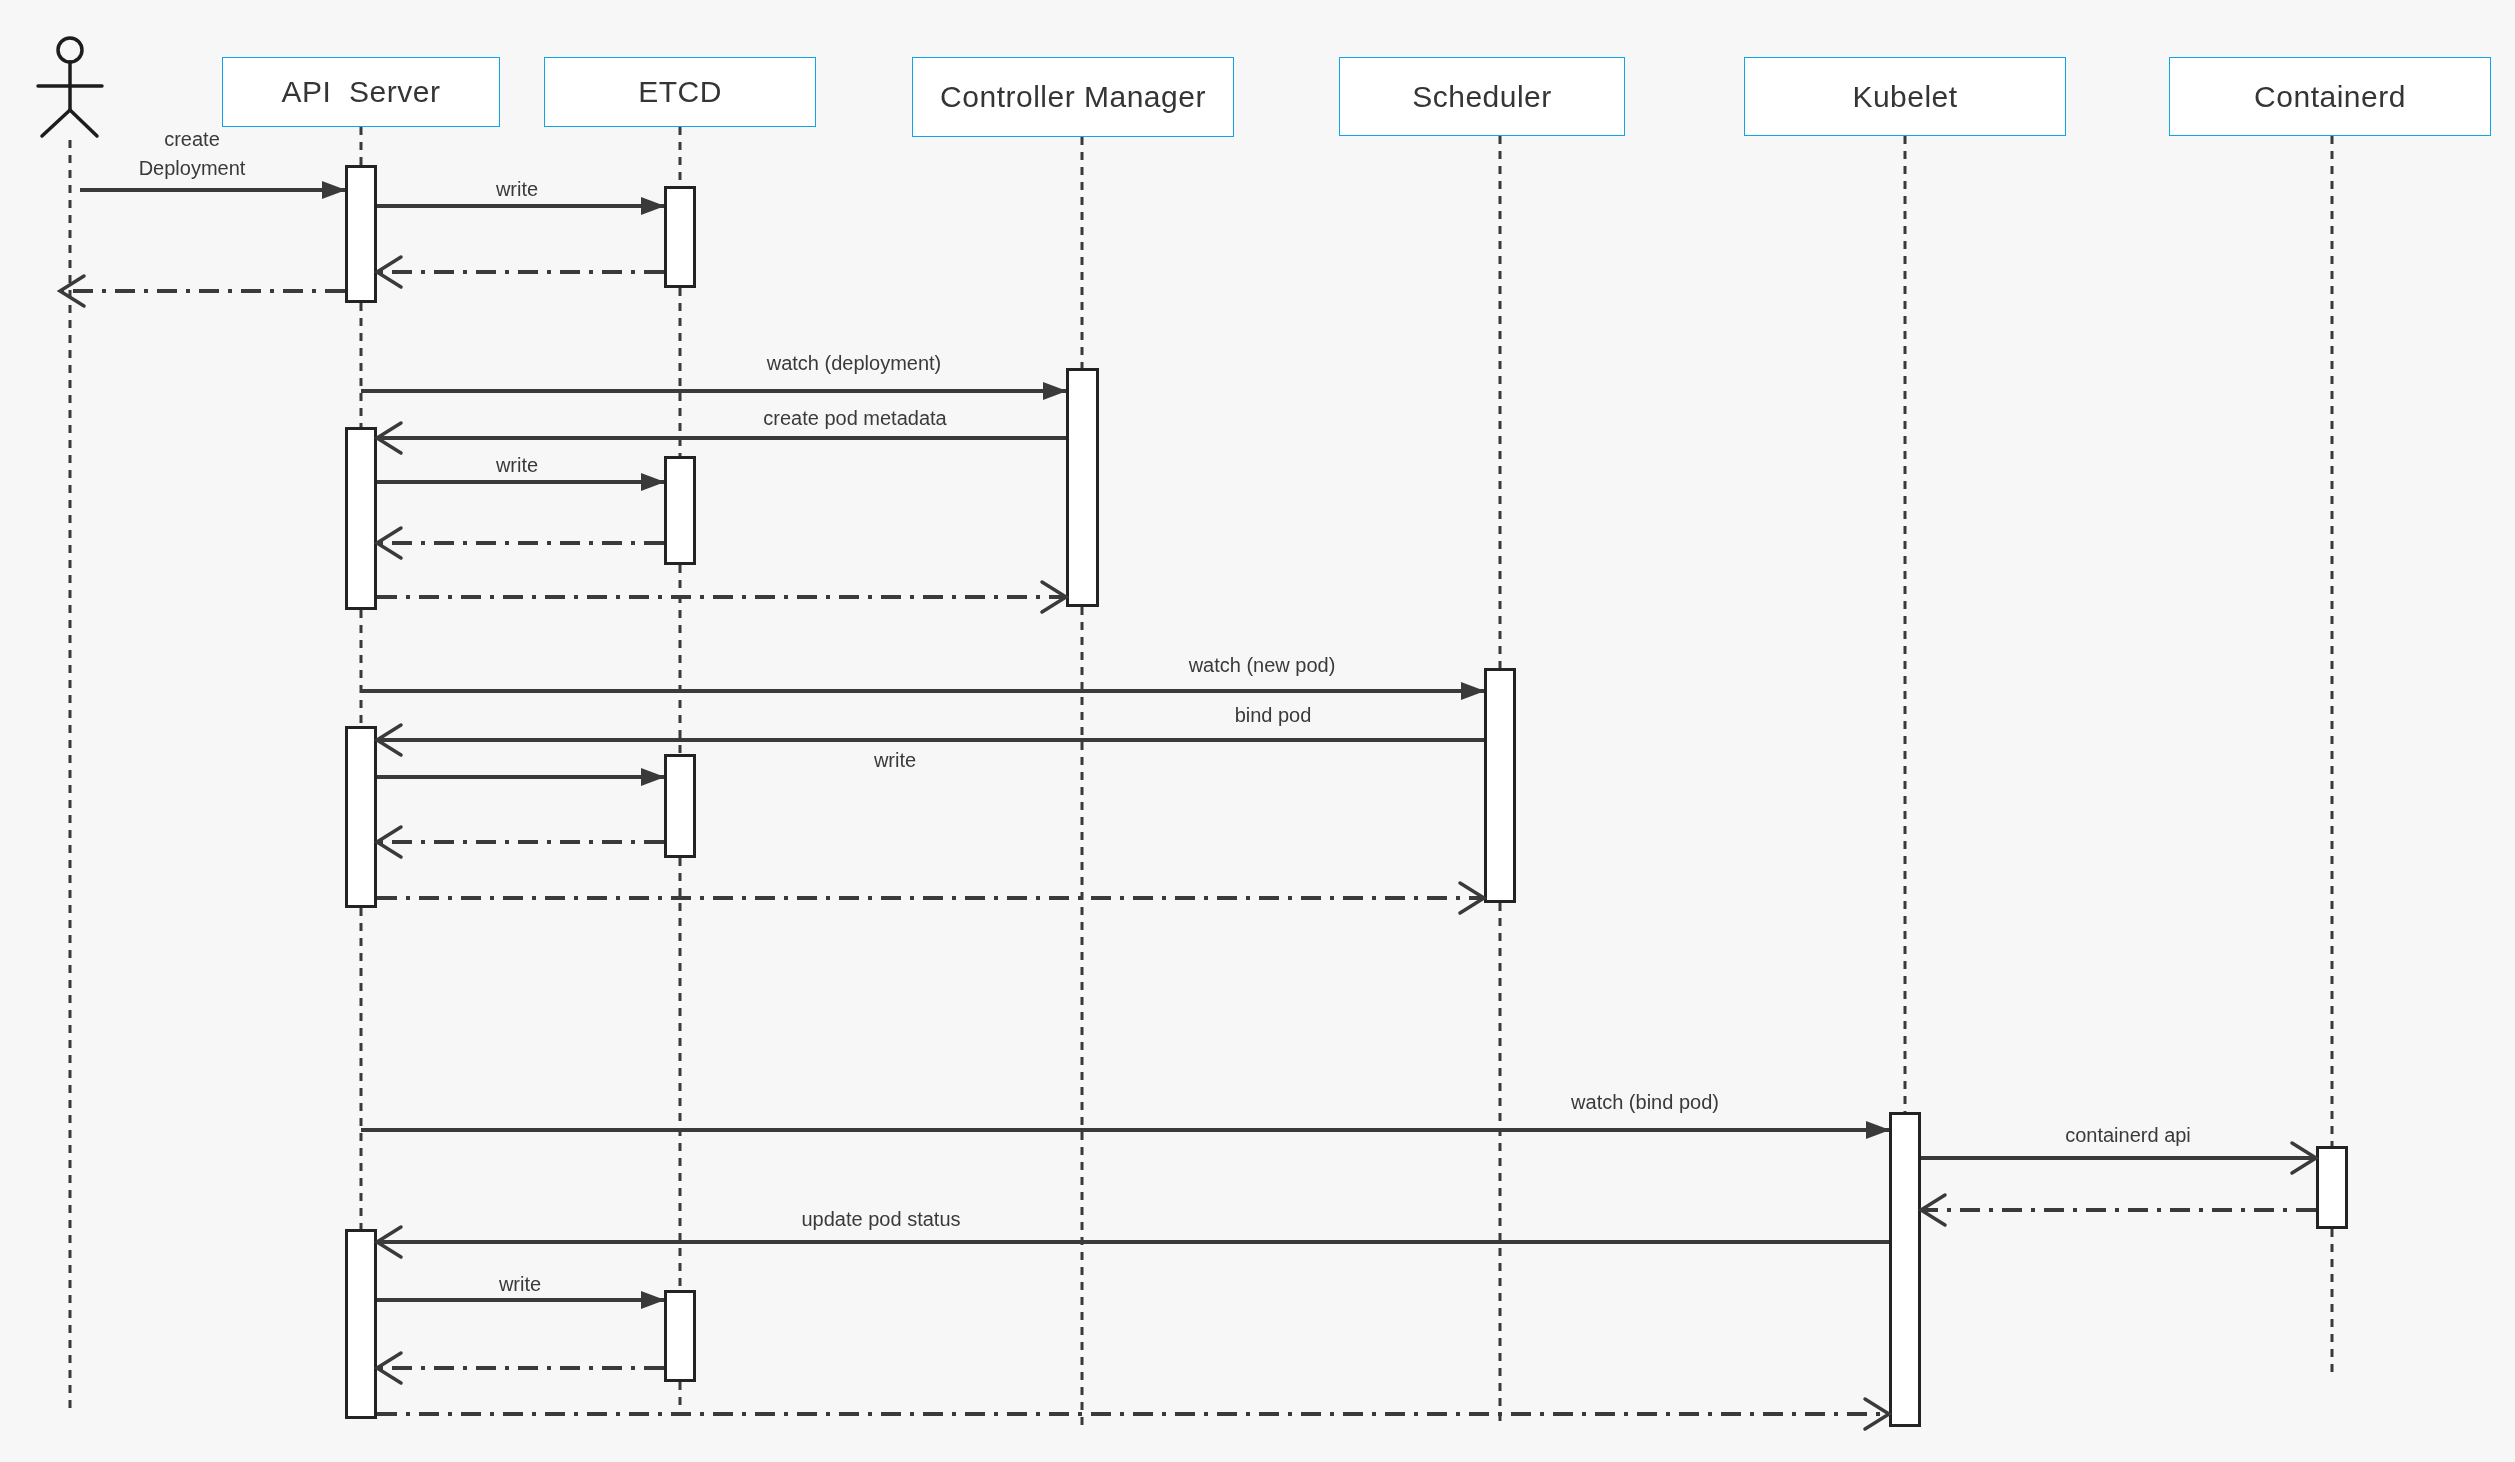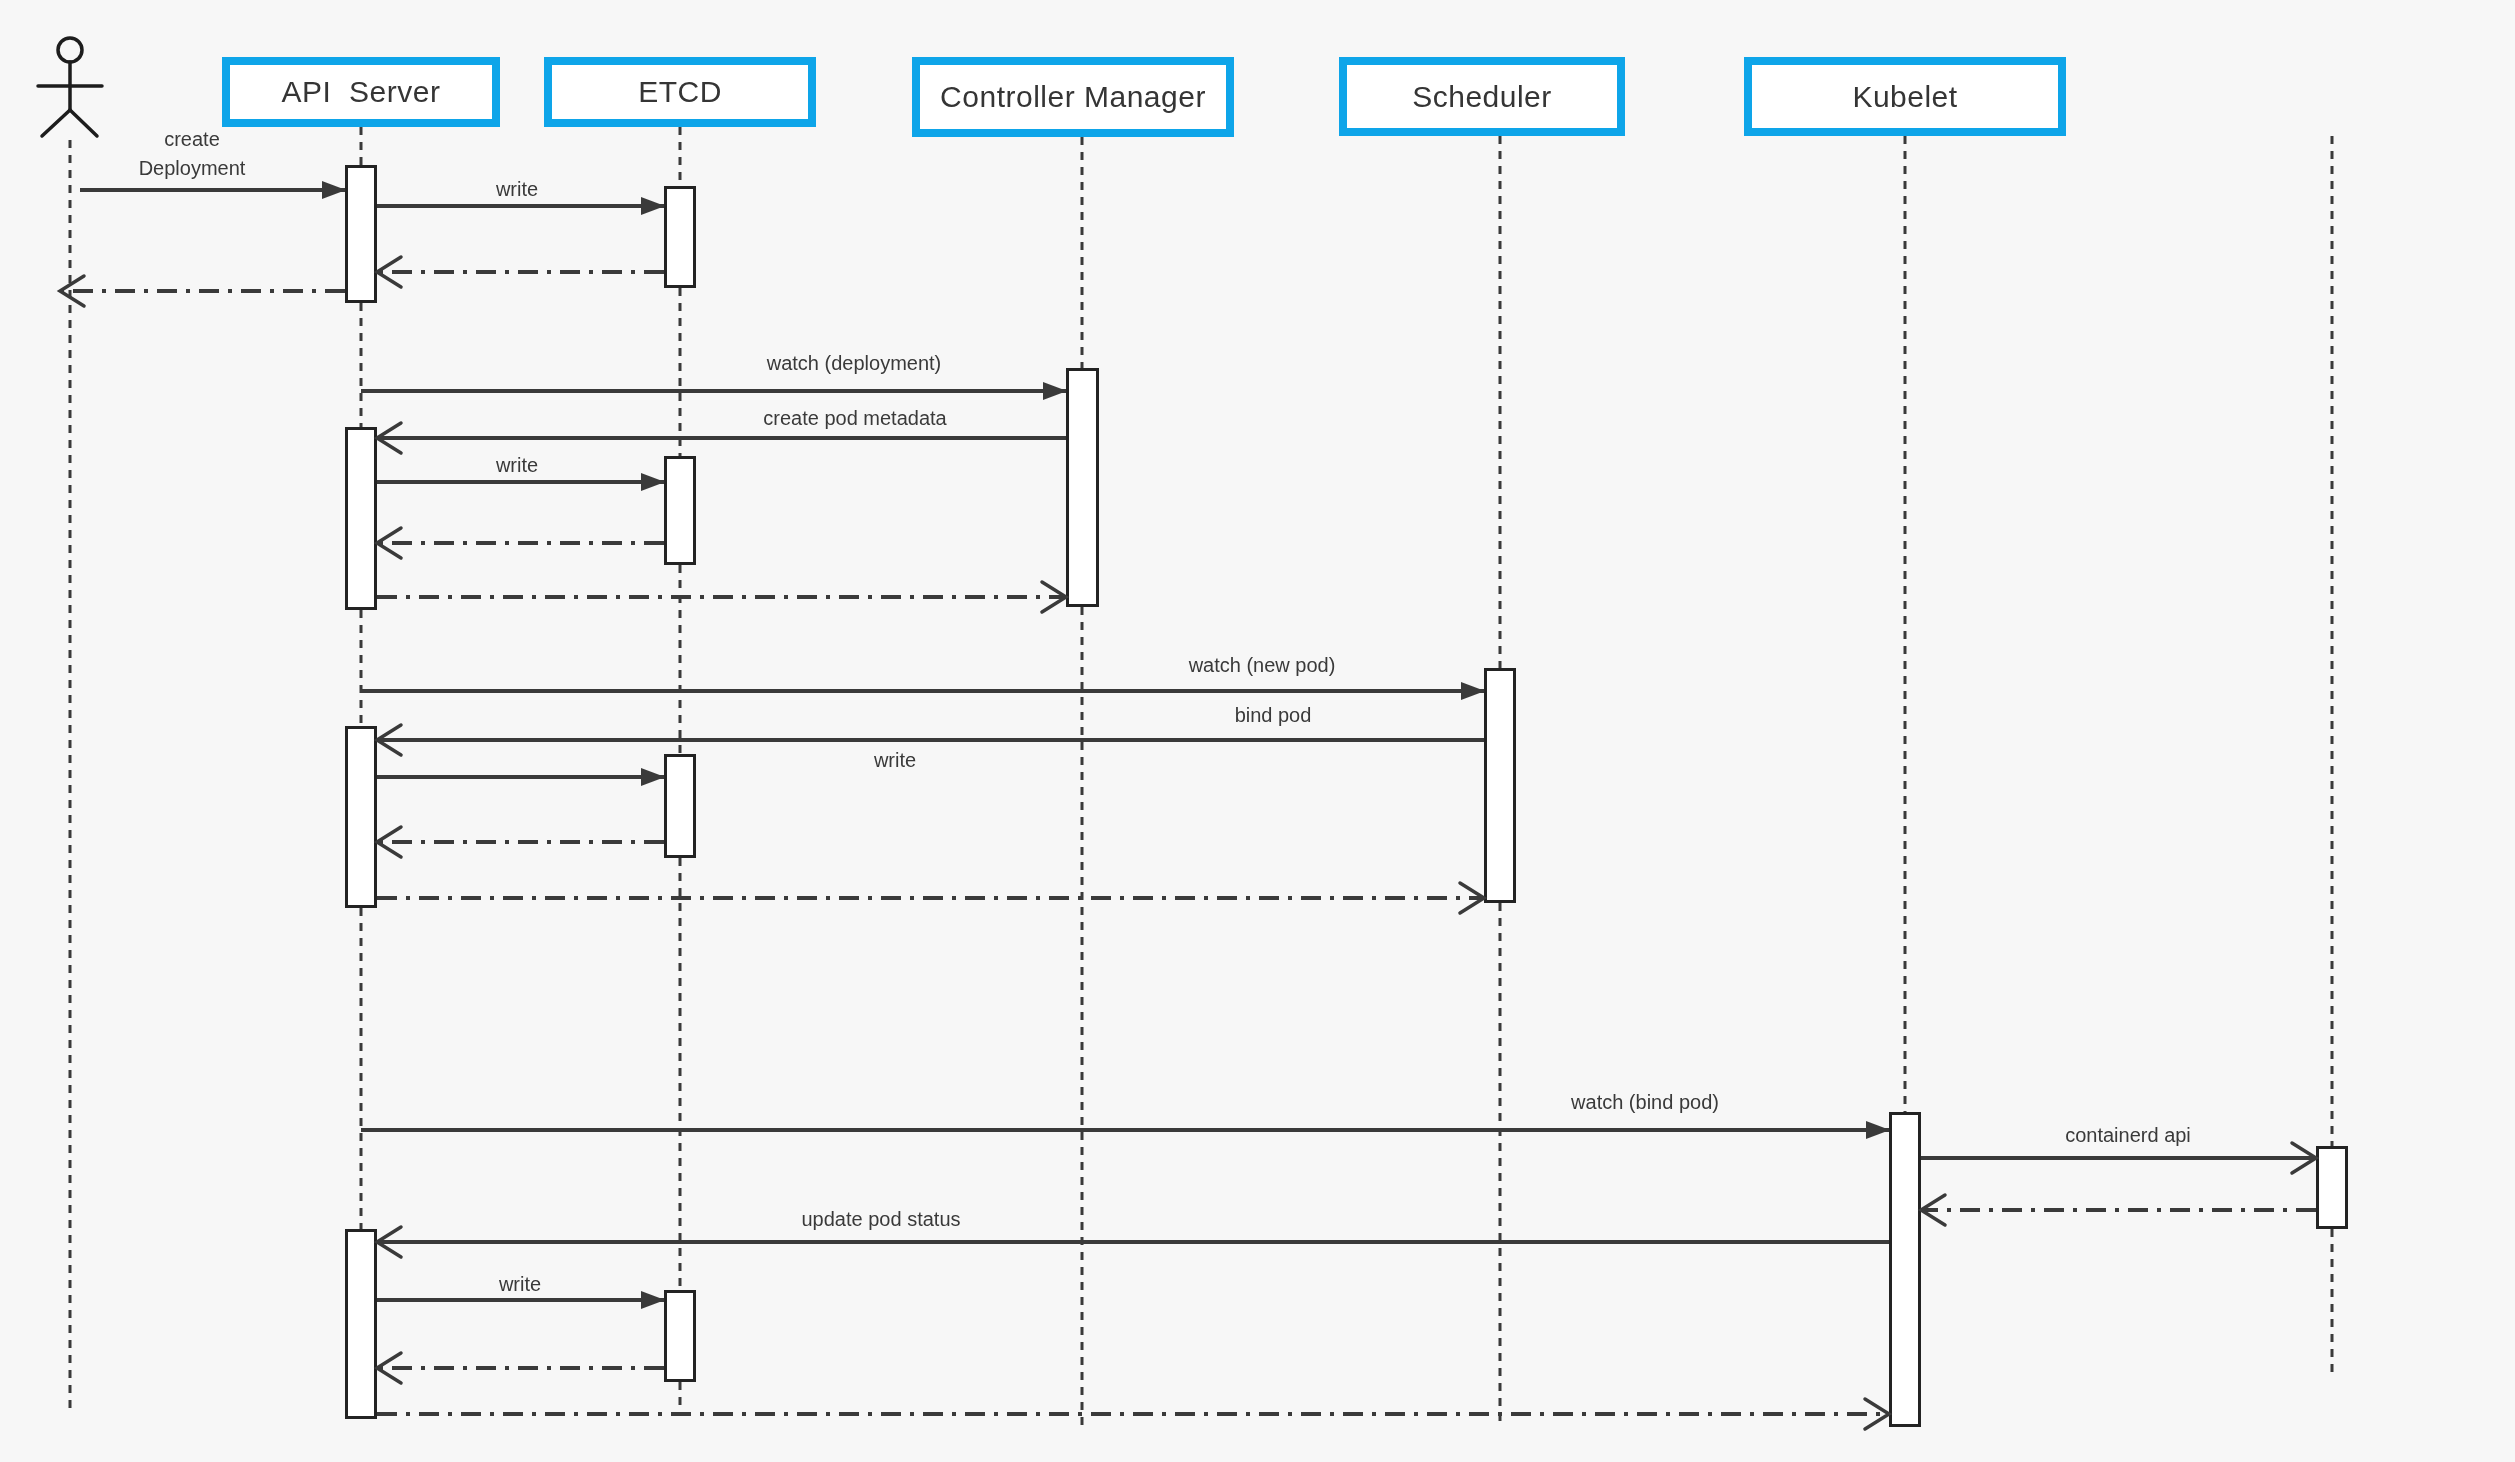--- a/index.html
+++ b/index.html
@@ -6,21 +6,21 @@
   #stage{
     position:relative;width:2515px;height:1462px;background:#f7f7f7;overflow:hidden;
     font-family:"Liberation Sans", sans-serif;
   }
   .layer{position:absolute;left:0;top:0;width:2515px;height:1462px;}
   #lifelines-layer{z-index:1;}
   #shapes-layer{z-index:2;}
   #arrows-layer{z-index:3;pointer-events:none;}
   #labels-layer{z-index:4;pointer-events:none;}
   .pbox{
-    position:absolute;box-sizing:border-box;background:#ffffff;border:8px solid #0ea5e9;
+    position:absolute;box-sizing:border-box;background:#ffffff;border:1px solid #0ea5e9;
     display:flex;align-items:center;justify-content:center;
     font-size:30px;color:#353535;white-space:pre;letter-spacing:0.5px;
   }
   .act{
     position:absolute;box-sizing:border-box;background:#ffffff;border:3px solid #232323;
   }
   .mlabel{
     position:absolute;transform:translateX(-50%);
     font-size:20px;line-height:29px;color:#3a3a3a;
     white-space:pre;text-align:center;
@@ -73,20 +73,21 @@
       <div class="act" style="left: 664px; top: 186px; width: 32px; height: 102px;"></div>
       <div class="act" style="left: 664px; top: 456px; width: 32px; height: 109px;"></div>
       <div class="act" style="left: 664px; top: 754px; width: 32px; height: 104px;"></div>
       <div class="act" style="left: 664px; top: 1290px; width: 32px; height: 92px;"></div>
       <div class="pbox" style="left: 912px; top: 57px; width: 322px; height: 80px;"><span>Controller Manager</span></div>
       <div class="act" style="left: 1066px; top: 368px; width: 33px; height: 239px;"></div>
       <div class="pbox" style="left: 1339px; top: 57px; width: 286px; height: 79px;"><span>Scheduler</span></div>
       <div class="act" style="left: 1484px; top: 668px; width: 32px; height: 235px;"></div>
       <div class="pbox" style="left: 1744px; top: 57px; width: 322px; height: 79px;"><span>Kubelet</span></div>
       <div class="act" style="left: 1889px; top: 1112px; width: 32px; height: 315px;"></div>
+      <div class="pbox" style="left: 2169px; top: 57px; width: 322px; height: 79px;"><span>Containerd</span></div>
       <div class="act" style="left: 2316px; top: 1146px; width: 32px; height: 83px;"></div>
     </div>
 
   <svg id="arrows-layer" class="layer" width="2515" height="1462" viewBox="0 0 2515 1462" xmlns="http://www.w3.org/2000/svg">
     <defs>
       <marker id="arrow-filled" viewBox="0 0 26 20" refX="24" refY="10" markerWidth="26" markerHeight="20" orient="auto" markerUnits="userSpaceOnUse">
         <path d="M1,1 L25,10 L1,19 Z" fill="#3a3a3a"></path>
       </marker>
       <marker id="arrow-open" viewBox="0 0 32 38" refX="28" refY="19" markerWidth="32" markerHeight="38" orient="auto" markerUnits="userSpaceOnUse">
         <path d="M4,4 L28,19 L4,34" fill="none" stroke="#3a3a3a" stroke-width="3.5" stroke-linecap="round"></path>

